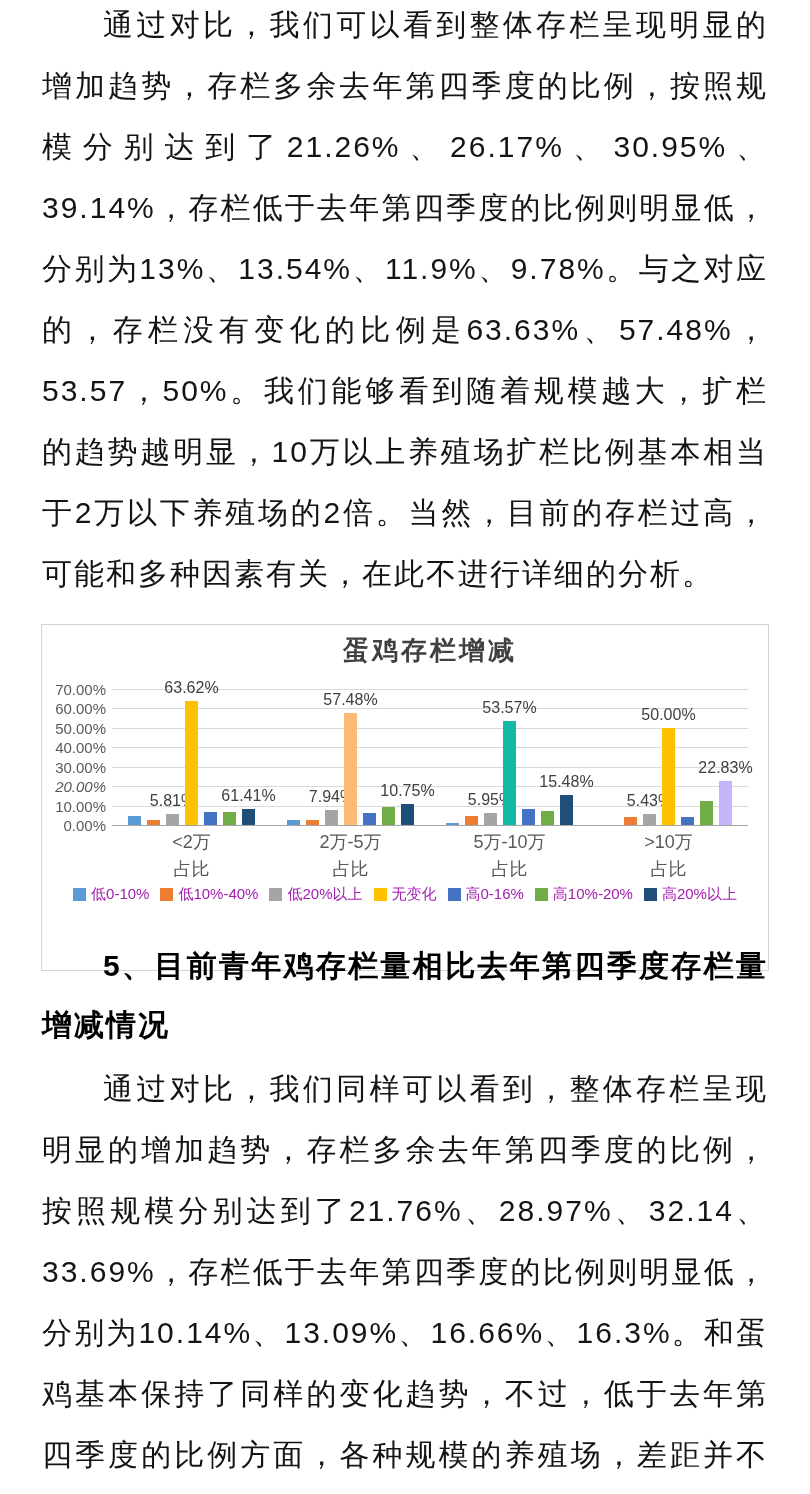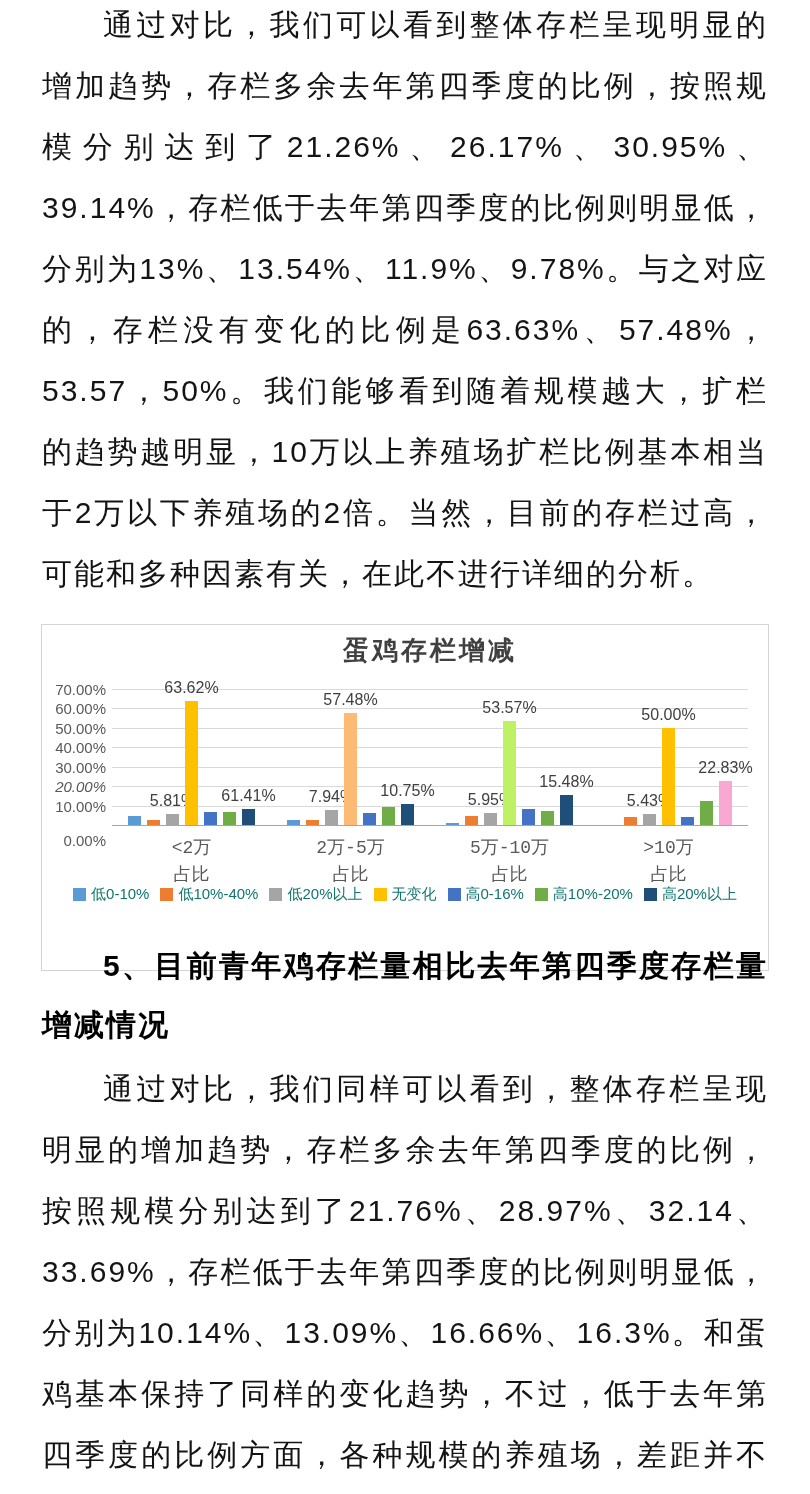--- a/index.html
+++ b/index.html
@@ -45,47 +45,47 @@
   .bar-group {
     position: absolute; bottom: 0; height: 100%;
     display: flex; align-items: flex-end; justify-content: center; gap: 6px;
   }
   .bar { width: 13px; position: relative; }
   .bar-label {
     position: absolute; bottom: 100%; margin-bottom: 4px; left: 50%;
     transform: translateX(-50%); font-size: 16px; color: #404040;
     white-space: nowrap; letter-spacing: 0;
   }
-  .xlabels { position: absolute; left: 70px; top: 210px; width: 636px; display: flex; font-family: Liberation Mono, monospace; }
+  .xlabels { position: absolute; left: 70px; top: 204px; width: 636px; display: flex; }
   .xlabel { flex: 1; text-align: center; font-size: 18px; line-height: 27px; color: #595959; }
   .legend {
     position: absolute; left: 0; top: 260px; width: 726px;
     display: flex; justify-content: center; align-items: center; gap: 11px;
   }
-  .legend-item { display: flex; align-items: center; gap: 5px; font-size: 15px; color: #0f766e; white-space: nowrap; }
+  .legend-item { display: flex; align-items: center; gap: 5px; font-size: 15px; color: #a21caf; white-space: nowrap; }
   .swatch { width: 13px; height: 13px; display: inline-block; flex: 0 0 auto; }
 </style>
 </head>
 <body>
 
 <div class="page">
 
   <p class="para para-1">通过对比，我们可以看到整体存栏呈现明显的增加趋势，存栏多余去年第四季度的比例，按照规模分别达到了21.26%、26.17%、30.95%、39.14%，存栏低于去年第四季度的比例则明显低，分别为13%、13.54%、11.9%、9.78%。与之对应的，存栏没有变化的比例是63.63%、57.48%，53.57，50%。我们能够看到随着规模越大，扩栏的趋势越明显，10万以上养殖场扩栏比例基本相当于2万以下养殖场的2倍。当然，目前的存栏过高，可能和多种因素有关，在此不进行详细的分析。</p>
 
   <div class="chart-card">
     <div class="chart-title">蛋鸡存栏增减</div>
     <div class="yticks" id="yticks">
         <div class="ytick" style="top: 0%;">70.00%</div>
         <div class="ytick" style="top: 14.2857%;">60.00%</div>
         <div class="ytick" style="top: 28.5714%;">50.00%</div>
         <div class="ytick" style="top: 42.8571%;">40.00%</div>
         <div class="ytick" style="top: 57.1429%;">30.00%</div>
         <div class="ytick" style="top: 71.4286%; font-style: italic;">20.00%</div>
         <div class="ytick" style="top: 85.7143%;">10.00%</div>
-        <div class="ytick" style="top: 100%; margin-top: 15px;">0.00%</div>
+        <div class="ytick" style="top: 100%;">0.00%</div>
       </div>
     <div class="plot" id="plot">
         <div class="gridline" style="top: 0%;"></div>
         <div class="gridline" style="top: 14.2857%;"></div>
         <div class="gridline" style="top: 28.5714%;"></div>
         <div class="gridline" style="top: 42.8571%;"></div>
         <div class="gridline" style="top: 57.1429%;"></div>
         <div class="gridline" style="top: 71.4286%;"></div>
         <div class="gridline" style="top: 85.7143%;"></div>
         <div class="gridline axisline" style="top: 100%;"></div>
@@ -118,41 +118,41 @@
           <div class="bar" style="height: 15.3571%; background: rgb(31, 78, 121);">
             <span class="bar-label">10.75%</span>
           </div>
         </div>
         <div class="bar-group" style="left: 50%; width: 25%;">
           <div class="bar" style="height: 1.7%; background: rgb(91, 155, 213);"></div>
           <div class="bar" style="height: 6.8%; background: rgb(237, 125, 49);"></div>
           <div class="bar" style="height: 8.5%; background: rgb(165, 165, 165);">
             <span class="bar-label">5.95%</span>
           </div>
-          <div class="bar" style="height: 76.5286%; background: #bef264;">
+          <div class="bar" style="height: 76.5286%; background: #14b8a6;">
             <span class="bar-label">53.57%</span>
           </div>
           <div class="bar" style="height: 11.5714%; background: rgb(68, 114, 196);"></div>
           <div class="bar" style="height: 10.5286%; background: rgb(112, 173, 71);"></div>
           <div class="bar" style="height: 22.1143%; background: rgb(31, 78, 121);">
             <span class="bar-label">15.48%</span>
           </div>
         </div>
         <div class="bar-group" style="left: 75%; width: 25%;">
           <div class="bar" style="height: 0%; background: rgb(91, 155, 213);"></div>
           <div class="bar" style="height: 6.21429%; background: rgb(237, 125, 49);"></div>
           <div class="bar" style="height: 7.75714%; background: rgb(165, 165, 165);">
             <span class="bar-label">5.43%</span>
           </div>
           <div class="bar" style="height: 71.4286%; background: rgb(255, 192, 0);">
             <span class="bar-label">50.00%</span>
           </div>
           <div class="bar" style="height: 6%; background: rgb(68, 114, 196);"></div>
           <div class="bar" style="height: 17.3%; background: rgb(112, 173, 71);"></div>
-          <div class="bar" style="height: 32.6143%; background: #f9a8d4;">
+          <div class="bar" style="height: 32.6143%; background: #c4b5fd;">
             <span class="bar-label">22.83%</span>
           </div>
         </div>
       </div>
     <div class="xlabels" id="xlabels">
         <div class="xlabel">
           <div>&lt;2万</div>
           <div>占比</div>
         </div>
         <div class="xlabel">

